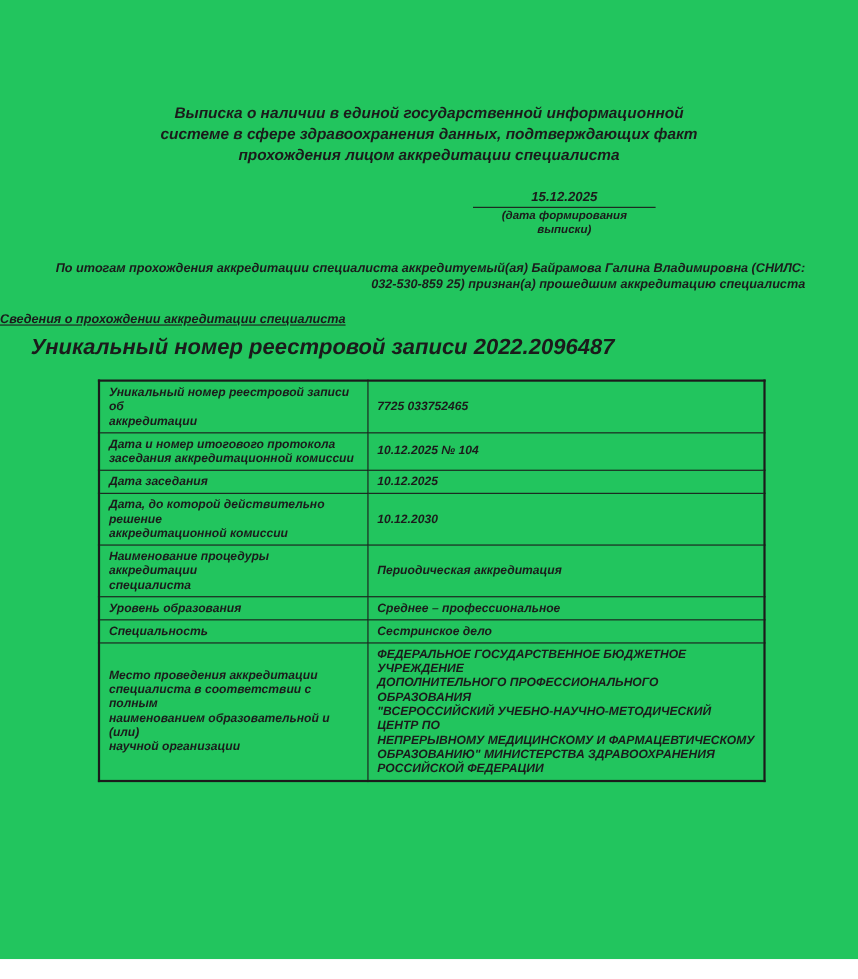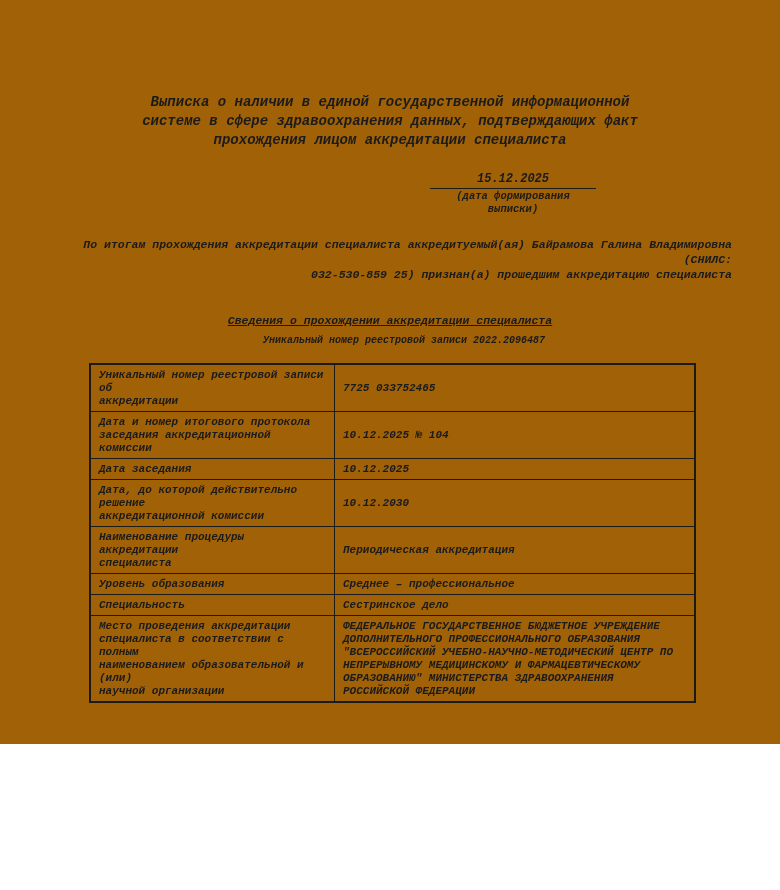--- a/index.html
+++ b/index.html
@@ -1,22 +1,22 @@
 <!DOCTYPE html>
 <html><head>
 <meta charset="utf-8">
 <style>
   html, body { margin: 0; padding: 0; background: #ffffff; }
   .page {
     position: relative;
     width: 780px;
-    height: 744px;
-    background: #a16207;
+    height: 872px;
+    background: #22c55e;
     overflow: hidden;
-    font-family: Liberation Mono, monospace;
+    font-family: Liberation Sans, sans-serif;
     font-weight: bold;
     font-style: italic;
     color: #1b1b1b;
   }
   .doc-title {
     margin: 93px auto 0;
     width: 620px;
     text-align: center;
     font-size: 14px;
     line-height: 19px;
@@ -40,29 +40,28 @@
   }
   .intro {
     margin: 21px auto 0;
     width: 684px;
     text-align: right;
     font-size: 11.5px;
     line-height: 15px;
     white-space: pre-line;
   }
   .section-heading {
-    margin-top: 32px;
-    text-align: center;
+    margin-top: 18px;
     font-size: 11.5px;
     text-decoration: underline;
   }
   .registry-heading {
     margin-top: 8px;
-    text-align: center;
-    font-size: 10px;
+    text-align: left;
+    font-size: 20px;
     padding-left: 28px;
   }
   table.acc-table {
     margin: 17px 0 0 89px;
     width: 602px;
     border-collapse: collapse;
     table-layout: fixed;
     border: 2px solid #1b1b1b;
   }
   table.acc-table td {

